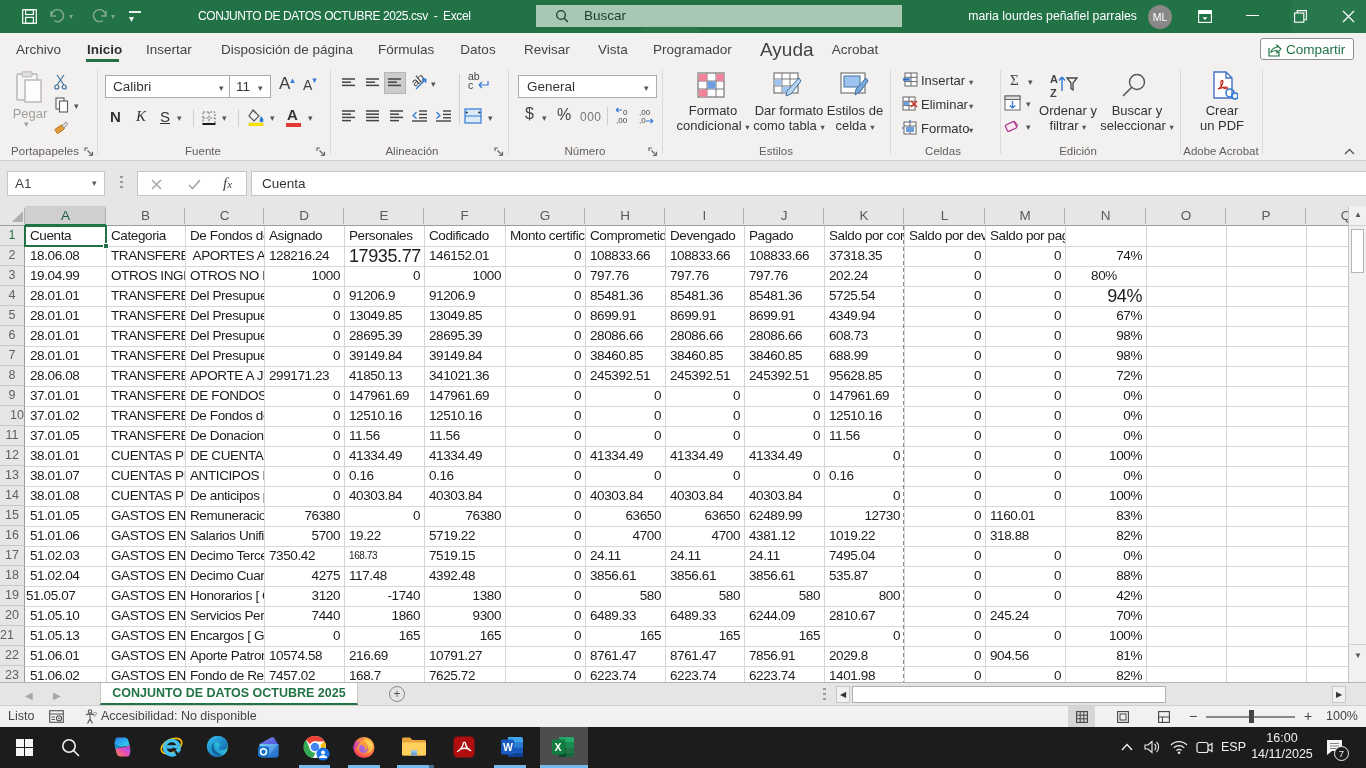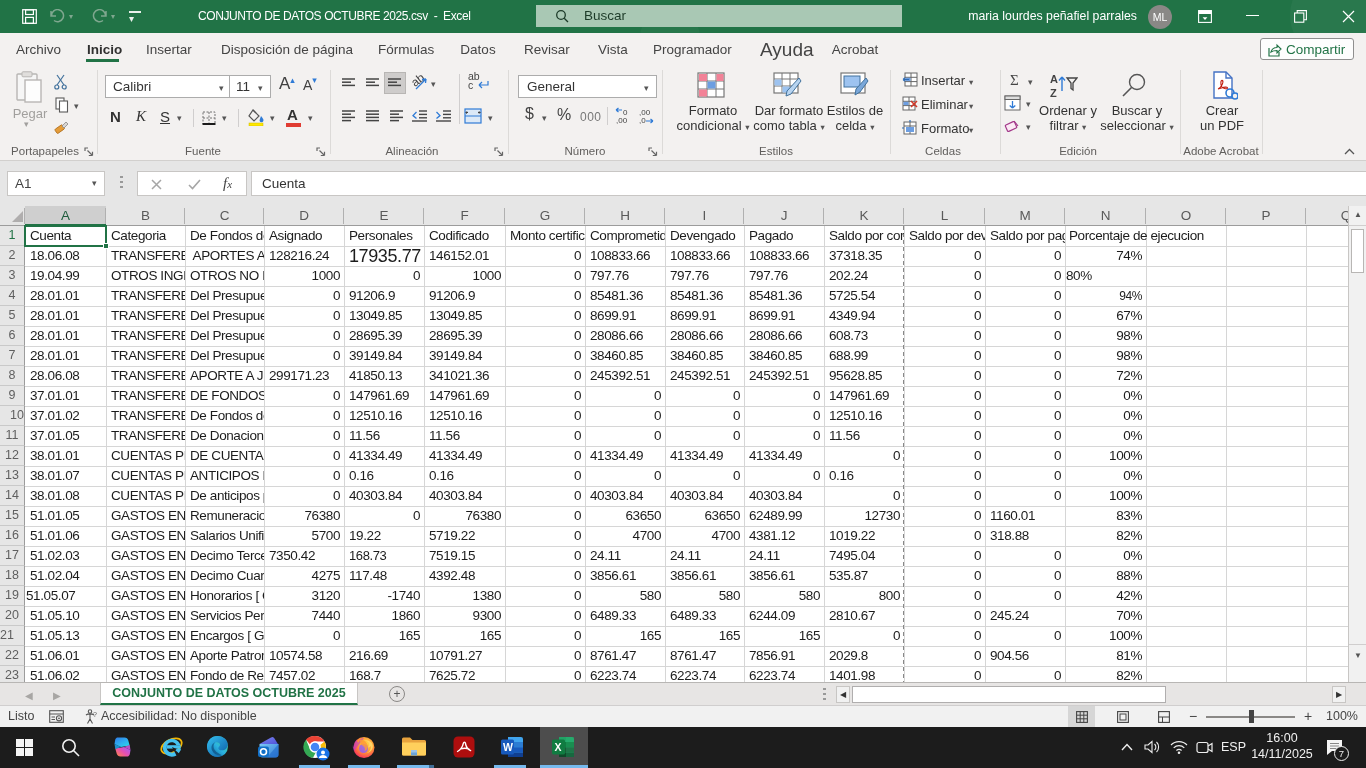--- a/index.html
+++ b/index.html
@@ -478,21 +478,20 @@
 <div class="ab" style="left:265px;top:20px;width:79px;height:20px;line-height:20px;font-size:13.5px;letter-spacing:-0.4px;color:#1c1c1c;white-space:pre;overflow:hidden;padding-left:4px">Asignado</div>
 <div class="ab" style="left:345px;top:20px;width:79px;height:20px;line-height:20px;font-size:13.5px;letter-spacing:-0.4px;color:#1c1c1c;white-space:pre;overflow:hidden;padding-left:4px">Personales</div>
 <div class="ab" style="left:425px;top:20px;width:80px;height:20px;line-height:20px;font-size:13.5px;letter-spacing:-0.4px;color:#1c1c1c;white-space:pre;overflow:hidden;padding-left:4px">Codificado</div>
 <div class="ab" style="left:506px;top:20px;width:79px;height:20px;line-height:20px;font-size:13.5px;letter-spacing:-0.4px;color:#1c1c1c;white-space:pre;overflow:hidden;padding-left:4px">Monto certificado</div>
 <div class="ab" style="left:586px;top:20px;width:79px;height:20px;line-height:20px;font-size:13.5px;letter-spacing:-0.4px;color:#1c1c1c;white-space:pre;overflow:hidden;padding-left:4px">Comprometido</div>
 <div class="ab" style="left:666px;top:20px;width:78px;height:20px;line-height:20px;font-size:13.5px;letter-spacing:-0.4px;color:#1c1c1c;white-space:pre;overflow:hidden;padding-left:4px">Devengado</div>
 <div class="ab" style="left:745px;top:20px;width:79px;height:20px;line-height:20px;font-size:13.5px;letter-spacing:-0.4px;color:#1c1c1c;white-space:pre;overflow:hidden;padding-left:4px">Pagado</div>
 <div class="ab" style="left:825px;top:20px;width:79px;height:20px;line-height:20px;font-size:13.5px;letter-spacing:-0.4px;color:#1c1c1c;white-space:pre;overflow:hidden;padding-left:4px">Saldo por comprometer</div>
 <div class="ab" style="left:905px;top:20px;width:80px;height:20px;line-height:20px;font-size:13.5px;letter-spacing:-0.4px;color:#1c1c1c;white-space:pre;overflow:hidden;padding-left:4px">Saldo por devengar</div>
 <div class="ab" style="left:986px;top:20px;width:79px;height:20px;line-height:20px;font-size:13.5px;letter-spacing:-0.4px;color:#1c1c1c;white-space:pre;overflow:hidden;padding-left:4px">Saldo por pagar</div>
-<div class="ab" style="left:1069px;top:20px;width:240px;height:20px;line-height:20px;font-size:13.5px;letter-spacing:-0.4px;color:#1c1c1c;white-space:pre">Porcentaje de ejecucion</div>
 <div class="ab" style="left:26px;top:40px;width:80px;height:20px;line-height:20px;font-size:13.5px;letter-spacing:-0.4px;color:#1c1c1c;white-space:pre;overflow:hidden;padding-left:4px">18.06.08</div>
 <div class="ab" style="left:107px;top:40px;width:78px;height:20px;line-height:20px;font-size:13.5px;letter-spacing:-0.4px;color:#1c1c1c;white-space:pre;overflow:hidden;padding-left:4px">TRANSFERENCIAS Y DONACIONES</div>
 <div class="ab" style="left:186px;top:40px;width:78px;height:20px;line-height:20px;font-size:13.5px;letter-spacing:-0.4px;color:#1c1c1c;white-space:pre;overflow:hidden;padding-left:4px"> APORTES A LA SEGURIDAD SOCIAL</div>
 <div class="ab" style="left:265px;top:40px;width:79px;height:20px;line-height:20px;font-size:13.5px;letter-spacing:-0.4px;color:#1c1c1c;white-space:pre;overflow:hidden;padding-left:4px">128216.24</div>
 <div class="ab" style="left:345px;top:40px;width:79px;height:20px;line-height:20px;font-size:18px;letter-spacing:-0.4px;color:#1c1c1c;white-space:pre;overflow:hidden;padding-left:4px">17935.77</div>
 <div class="ab" style="left:425px;top:40px;width:80px;height:20px;line-height:20px;font-size:13.5px;letter-spacing:-0.4px;color:#1c1c1c;white-space:pre;overflow:hidden;padding-left:4px">146152.01</div>
 <div class="ab" style="left:506px;top:40px;width:75px;height:20px;line-height:20px;font-size:13.5px;letter-spacing:-0.4px;color:#1c1c1c;white-space:pre;overflow:hidden;text-align:right">0</div>
 <div class="ab" style="left:586px;top:40px;width:79px;height:20px;line-height:20px;font-size:13.5px;letter-spacing:-0.4px;color:#1c1c1c;white-space:pre;overflow:hidden;padding-left:4px">108833.66</div>
 <div class="ab" style="left:666px;top:40px;width:78px;height:20px;line-height:20px;font-size:13.5px;letter-spacing:-0.4px;color:#1c1c1c;white-space:pre;overflow:hidden;padding-left:4px">108833.66</div>
 <div class="ab" style="left:745px;top:40px;width:79px;height:20px;line-height:20px;font-size:13.5px;letter-spacing:-0.4px;color:#1c1c1c;white-space:pre;overflow:hidden;padding-left:4px">108833.66</div>
@@ -506,35 +505,35 @@
 <div class="ab" style="left:265px;top:60px;width:75px;height:20px;line-height:20px;font-size:13.5px;letter-spacing:-0.4px;color:#1c1c1c;white-space:pre;overflow:hidden;text-align:right">1000</div>
 <div class="ab" style="left:345px;top:60px;width:75px;height:20px;line-height:20px;font-size:13.5px;letter-spacing:-0.4px;color:#1c1c1c;white-space:pre;overflow:hidden;text-align:right">0</div>
 <div class="ab" style="left:425px;top:60px;width:76px;height:20px;line-height:20px;font-size:13.5px;letter-spacing:-0.4px;color:#1c1c1c;white-space:pre;overflow:hidden;text-align:right">1000</div>
 <div class="ab" style="left:506px;top:60px;width:75px;height:20px;line-height:20px;font-size:13.5px;letter-spacing:-0.4px;color:#1c1c1c;white-space:pre;overflow:hidden;text-align:right">0</div>
 <div class="ab" style="left:586px;top:60px;width:79px;height:20px;line-height:20px;font-size:13.5px;letter-spacing:-0.4px;color:#1c1c1c;white-space:pre;overflow:hidden;padding-left:4px">797.76</div>
 <div class="ab" style="left:666px;top:60px;width:78px;height:20px;line-height:20px;font-size:13.5px;letter-spacing:-0.4px;color:#1c1c1c;white-space:pre;overflow:hidden;padding-left:4px">797.76</div>
 <div class="ab" style="left:745px;top:60px;width:79px;height:20px;line-height:20px;font-size:13.5px;letter-spacing:-0.4px;color:#1c1c1c;white-space:pre;overflow:hidden;padding-left:4px">797.76</div>
 <div class="ab" style="left:825px;top:60px;width:79px;height:20px;line-height:20px;font-size:13.5px;letter-spacing:-0.4px;color:#1c1c1c;white-space:pre;overflow:hidden;padding-left:4px">202.24</div>
 <div class="ab" style="left:905px;top:60px;width:76px;height:20px;line-height:20px;font-size:13.5px;letter-spacing:-0.4px;color:#1c1c1c;white-space:pre;overflow:hidden;text-align:right">0</div>
 <div class="ab" style="left:986px;top:60px;width:75px;height:20px;line-height:20px;font-size:13.5px;letter-spacing:-0.4px;color:#1c1c1c;white-space:pre;overflow:hidden;text-align:right">0</div>
-<div class="ab" style="left:1066px;top:60px;width:76px;height:20px;line-height:20px;font-size:13.5px;letter-spacing:-0.4px;color:#1c1c1c;white-space:pre;overflow:hidden;text-align:left">80%</div>
+<div class="ab" style="left:1066px;top:60px;width:76px;height:20px;line-height:20px;font-size:13.5px;letter-spacing:-0.4px;color:#1c1c1c;white-space:pre;overflow:hidden;text-align:center">80%</div>
 <div class="ab" style="left:26px;top:80px;width:80px;height:20px;line-height:20px;font-size:13.5px;letter-spacing:-0.4px;color:#1c1c1c;white-space:pre;overflow:hidden;padding-left:4px">28.01.01</div>
 <div class="ab" style="left:107px;top:80px;width:78px;height:20px;line-height:20px;font-size:13.5px;letter-spacing:-0.4px;color:#1c1c1c;white-space:pre;overflow:hidden;padding-left:4px">TRANSFERENCIAS Y DONACIONES</div>
 <div class="ab" style="left:186px;top:80px;width:78px;height:20px;line-height:20px;font-size:13.5px;letter-spacing:-0.4px;color:#1c1c1c;white-space:pre;overflow:hidden;padding-left:4px">Del Presupuesto General del Estado</div>
 <div class="ab" style="left:265px;top:80px;width:75px;height:20px;line-height:20px;font-size:13.5px;letter-spacing:-0.4px;color:#1c1c1c;white-space:pre;overflow:hidden;text-align:right">0</div>
 <div class="ab" style="left:345px;top:80px;width:79px;height:20px;line-height:20px;font-size:13.5px;letter-spacing:-0.4px;color:#1c1c1c;white-space:pre;overflow:hidden;padding-left:4px">91206.9</div>
 <div class="ab" style="left:425px;top:80px;width:80px;height:20px;line-height:20px;font-size:13.5px;letter-spacing:-0.4px;color:#1c1c1c;white-space:pre;overflow:hidden;padding-left:4px">91206.9</div>
 <div class="ab" style="left:506px;top:80px;width:75px;height:20px;line-height:20px;font-size:13.5px;letter-spacing:-0.4px;color:#1c1c1c;white-space:pre;overflow:hidden;text-align:right">0</div>
 <div class="ab" style="left:586px;top:80px;width:79px;height:20px;line-height:20px;font-size:13.5px;letter-spacing:-0.4px;color:#1c1c1c;white-space:pre;overflow:hidden;padding-left:4px">85481.36</div>
 <div class="ab" style="left:666px;top:80px;width:78px;height:20px;line-height:20px;font-size:13.5px;letter-spacing:-0.4px;color:#1c1c1c;white-space:pre;overflow:hidden;padding-left:4px">85481.36</div>
 <div class="ab" style="left:745px;top:80px;width:79px;height:20px;line-height:20px;font-size:13.5px;letter-spacing:-0.4px;color:#1c1c1c;white-space:pre;overflow:hidden;padding-left:4px">85481.36</div>
 <div class="ab" style="left:825px;top:80px;width:79px;height:20px;line-height:20px;font-size:13.5px;letter-spacing:-0.4px;color:#1c1c1c;white-space:pre;overflow:hidden;padding-left:4px">5725.54</div>
 <div class="ab" style="left:905px;top:80px;width:76px;height:20px;line-height:20px;font-size:13.5px;letter-spacing:-0.4px;color:#1c1c1c;white-space:pre;overflow:hidden;text-align:right">0</div>
 <div class="ab" style="left:986px;top:80px;width:75px;height:20px;line-height:20px;font-size:13.5px;letter-spacing:-0.4px;color:#1c1c1c;white-space:pre;overflow:hidden;text-align:right">0</div>
-<div class="ab" style="left:1066px;top:80px;width:76px;height:20px;line-height:20px;font-size:12px;letter-spacing:-0.4px;color:#1c1c1c;white-space:pre;overflow:hidden;text-align:right">94%</div>
+<div class="ab" style="left:1066px;top:80px;width:76px;height:20px;line-height:20px;font-size:18px;letter-spacing:-0.4px;color:#1c1c1c;white-space:pre;overflow:hidden;text-align:right">94%</div>
 <div class="ab" style="left:26px;top:100px;width:80px;height:20px;line-height:20px;font-size:13.5px;letter-spacing:-0.4px;color:#1c1c1c;white-space:pre;overflow:hidden;padding-left:4px">28.01.01</div>
 <div class="ab" style="left:107px;top:100px;width:78px;height:20px;line-height:20px;font-size:13.5px;letter-spacing:-0.4px;color:#1c1c1c;white-space:pre;overflow:hidden;padding-left:4px">TRANSFERENCIAS Y DONACIONES</div>
 <div class="ab" style="left:186px;top:100px;width:78px;height:20px;line-height:20px;font-size:13.5px;letter-spacing:-0.4px;color:#1c1c1c;white-space:pre;overflow:hidden;padding-left:4px">Del Presupuesto General del Estado</div>
 <div class="ab" style="left:265px;top:100px;width:75px;height:20px;line-height:20px;font-size:13.5px;letter-spacing:-0.4px;color:#1c1c1c;white-space:pre;overflow:hidden;text-align:right">0</div>
 <div class="ab" style="left:345px;top:100px;width:79px;height:20px;line-height:20px;font-size:13.5px;letter-spacing:-0.4px;color:#1c1c1c;white-space:pre;overflow:hidden;padding-left:4px">13049.85</div>
 <div class="ab" style="left:425px;top:100px;width:80px;height:20px;line-height:20px;font-size:13.5px;letter-spacing:-0.4px;color:#1c1c1c;white-space:pre;overflow:hidden;padding-left:4px">13049.85</div>
 <div class="ab" style="left:506px;top:100px;width:75px;height:20px;line-height:20px;font-size:13.5px;letter-spacing:-0.4px;color:#1c1c1c;white-space:pre;overflow:hidden;text-align:right">0</div>
 <div class="ab" style="left:586px;top:100px;width:79px;height:20px;line-height:20px;font-size:13.5px;letter-spacing:-0.4px;color:#1c1c1c;white-space:pre;overflow:hidden;padding-left:4px">8699.91</div>
 <div class="ab" style="left:666px;top:100px;width:78px;height:20px;line-height:20px;font-size:13.5px;letter-spacing:-0.4px;color:#1c1c1c;white-space:pre;overflow:hidden;padding-left:4px">8699.91</div>
 <div class="ab" style="left:745px;top:100px;width:79px;height:20px;line-height:20px;font-size:13.5px;letter-spacing:-0.4px;color:#1c1c1c;white-space:pre;overflow:hidden;padding-left:4px">8699.91</div>
@@ -693,21 +692,21 @@
 <div class="ab" style="left:666px;top:320px;width:74px;height:20px;line-height:20px;font-size:13.5px;letter-spacing:-0.4px;color:#1c1c1c;white-space:pre;overflow:hidden;text-align:right">4700</div>
 <div class="ab" style="left:745px;top:320px;width:79px;height:20px;line-height:20px;font-size:13.5px;letter-spacing:-0.4px;color:#1c1c1c;white-space:pre;overflow:hidden;padding-left:4px">4381.12</div>
 <div class="ab" style="left:825px;top:320px;width:79px;height:20px;line-height:20px;font-size:13.5px;letter-spacing:-0.4px;color:#1c1c1c;white-space:pre;overflow:hidden;padding-left:4px">1019.22</div>
 <div class="ab" style="left:905px;top:320px;width:76px;height:20px;line-height:20px;font-size:13.5px;letter-spacing:-0.4px;color:#1c1c1c;white-space:pre;overflow:hidden;text-align:right">0</div>
 <div class="ab" style="left:986px;top:320px;width:79px;height:20px;line-height:20px;font-size:13.5px;letter-spacing:-0.4px;color:#1c1c1c;white-space:pre;overflow:hidden;padding-left:4px">318.88</div>
 <div class="ab" style="left:1066px;top:320px;width:76px;height:20px;line-height:20px;font-size:13.5px;letter-spacing:-0.4px;color:#1c1c1c;white-space:pre;overflow:hidden;text-align:right">82%</div>
 <div class="ab" style="left:26px;top:340px;width:80px;height:20px;line-height:20px;font-size:13.5px;letter-spacing:-0.4px;color:#1c1c1c;white-space:pre;overflow:hidden;padding-left:4px">51.02.03</div>
 <div class="ab" style="left:107px;top:340px;width:78px;height:20px;line-height:20px;font-size:13.5px;letter-spacing:-0.4px;color:#1c1c1c;white-space:pre;overflow:hidden;padding-left:4px">GASTOS EN PERSONAL</div>
 <div class="ab" style="left:186px;top:340px;width:78px;height:20px;line-height:20px;font-size:13.5px;letter-spacing:-0.4px;color:#1c1c1c;white-space:pre;overflow:hidden;padding-left:4px">Decimo Tercer Sueldo</div>
 <div class="ab" style="left:265px;top:340px;width:79px;height:20px;line-height:20px;font-size:13.5px;letter-spacing:-0.4px;color:#1c1c1c;white-space:pre;overflow:hidden;padding-left:4px">7350.42</div>
-<div class="ab" style="left:345px;top:340px;width:79px;height:20px;line-height:20px;font-size:13px;letter-spacing:-0.4px;color:#1c1c1c;white-space:pre;overflow:hidden;padding-left:4px">168.73</div>
+<div class="ab" style="left:345px;top:340px;width:79px;height:20px;line-height:20px;font-size:10px;letter-spacing:-0.4px;color:#1c1c1c;white-space:pre;overflow:hidden;padding-left:4px">168.73</div>
 <div class="ab" style="left:425px;top:340px;width:80px;height:20px;line-height:20px;font-size:13.5px;letter-spacing:-0.4px;color:#1c1c1c;white-space:pre;overflow:hidden;padding-left:4px">7519.15</div>
 <div class="ab" style="left:506px;top:340px;width:75px;height:20px;line-height:20px;font-size:13.5px;letter-spacing:-0.4px;color:#1c1c1c;white-space:pre;overflow:hidden;text-align:right">0</div>
 <div class="ab" style="left:586px;top:340px;width:79px;height:20px;line-height:20px;font-size:13.5px;letter-spacing:-0.4px;color:#1c1c1c;white-space:pre;overflow:hidden;padding-left:4px">24.11</div>
 <div class="ab" style="left:666px;top:340px;width:78px;height:20px;line-height:20px;font-size:13.5px;letter-spacing:-0.4px;color:#1c1c1c;white-space:pre;overflow:hidden;padding-left:4px">24.11</div>
 <div class="ab" style="left:745px;top:340px;width:79px;height:20px;line-height:20px;font-size:13.5px;letter-spacing:-0.4px;color:#1c1c1c;white-space:pre;overflow:hidden;padding-left:4px">24.11</div>
 <div class="ab" style="left:825px;top:340px;width:79px;height:20px;line-height:20px;font-size:13.5px;letter-spacing:-0.4px;color:#1c1c1c;white-space:pre;overflow:hidden;padding-left:4px">7495.04</div>
 <div class="ab" style="left:905px;top:340px;width:76px;height:20px;line-height:20px;font-size:13.5px;letter-spacing:-0.4px;color:#1c1c1c;white-space:pre;overflow:hidden;text-align:right">0</div>
 <div class="ab" style="left:986px;top:340px;width:75px;height:20px;line-height:20px;font-size:13.5px;letter-spacing:-0.4px;color:#1c1c1c;white-space:pre;overflow:hidden;text-align:right">0</div>
 <div class="ab" style="left:1066px;top:340px;width:76px;height:20px;line-height:20px;font-size:13.5px;letter-spacing:-0.4px;color:#1c1c1c;white-space:pre;overflow:hidden;text-align:right">0%</div>
 <div class="ab" style="left:26px;top:360px;width:80px;height:20px;line-height:20px;font-size:13.5px;letter-spacing:-0.4px;color:#1c1c1c;white-space:pre;overflow:hidden;padding-left:4px">51.02.04</div>

